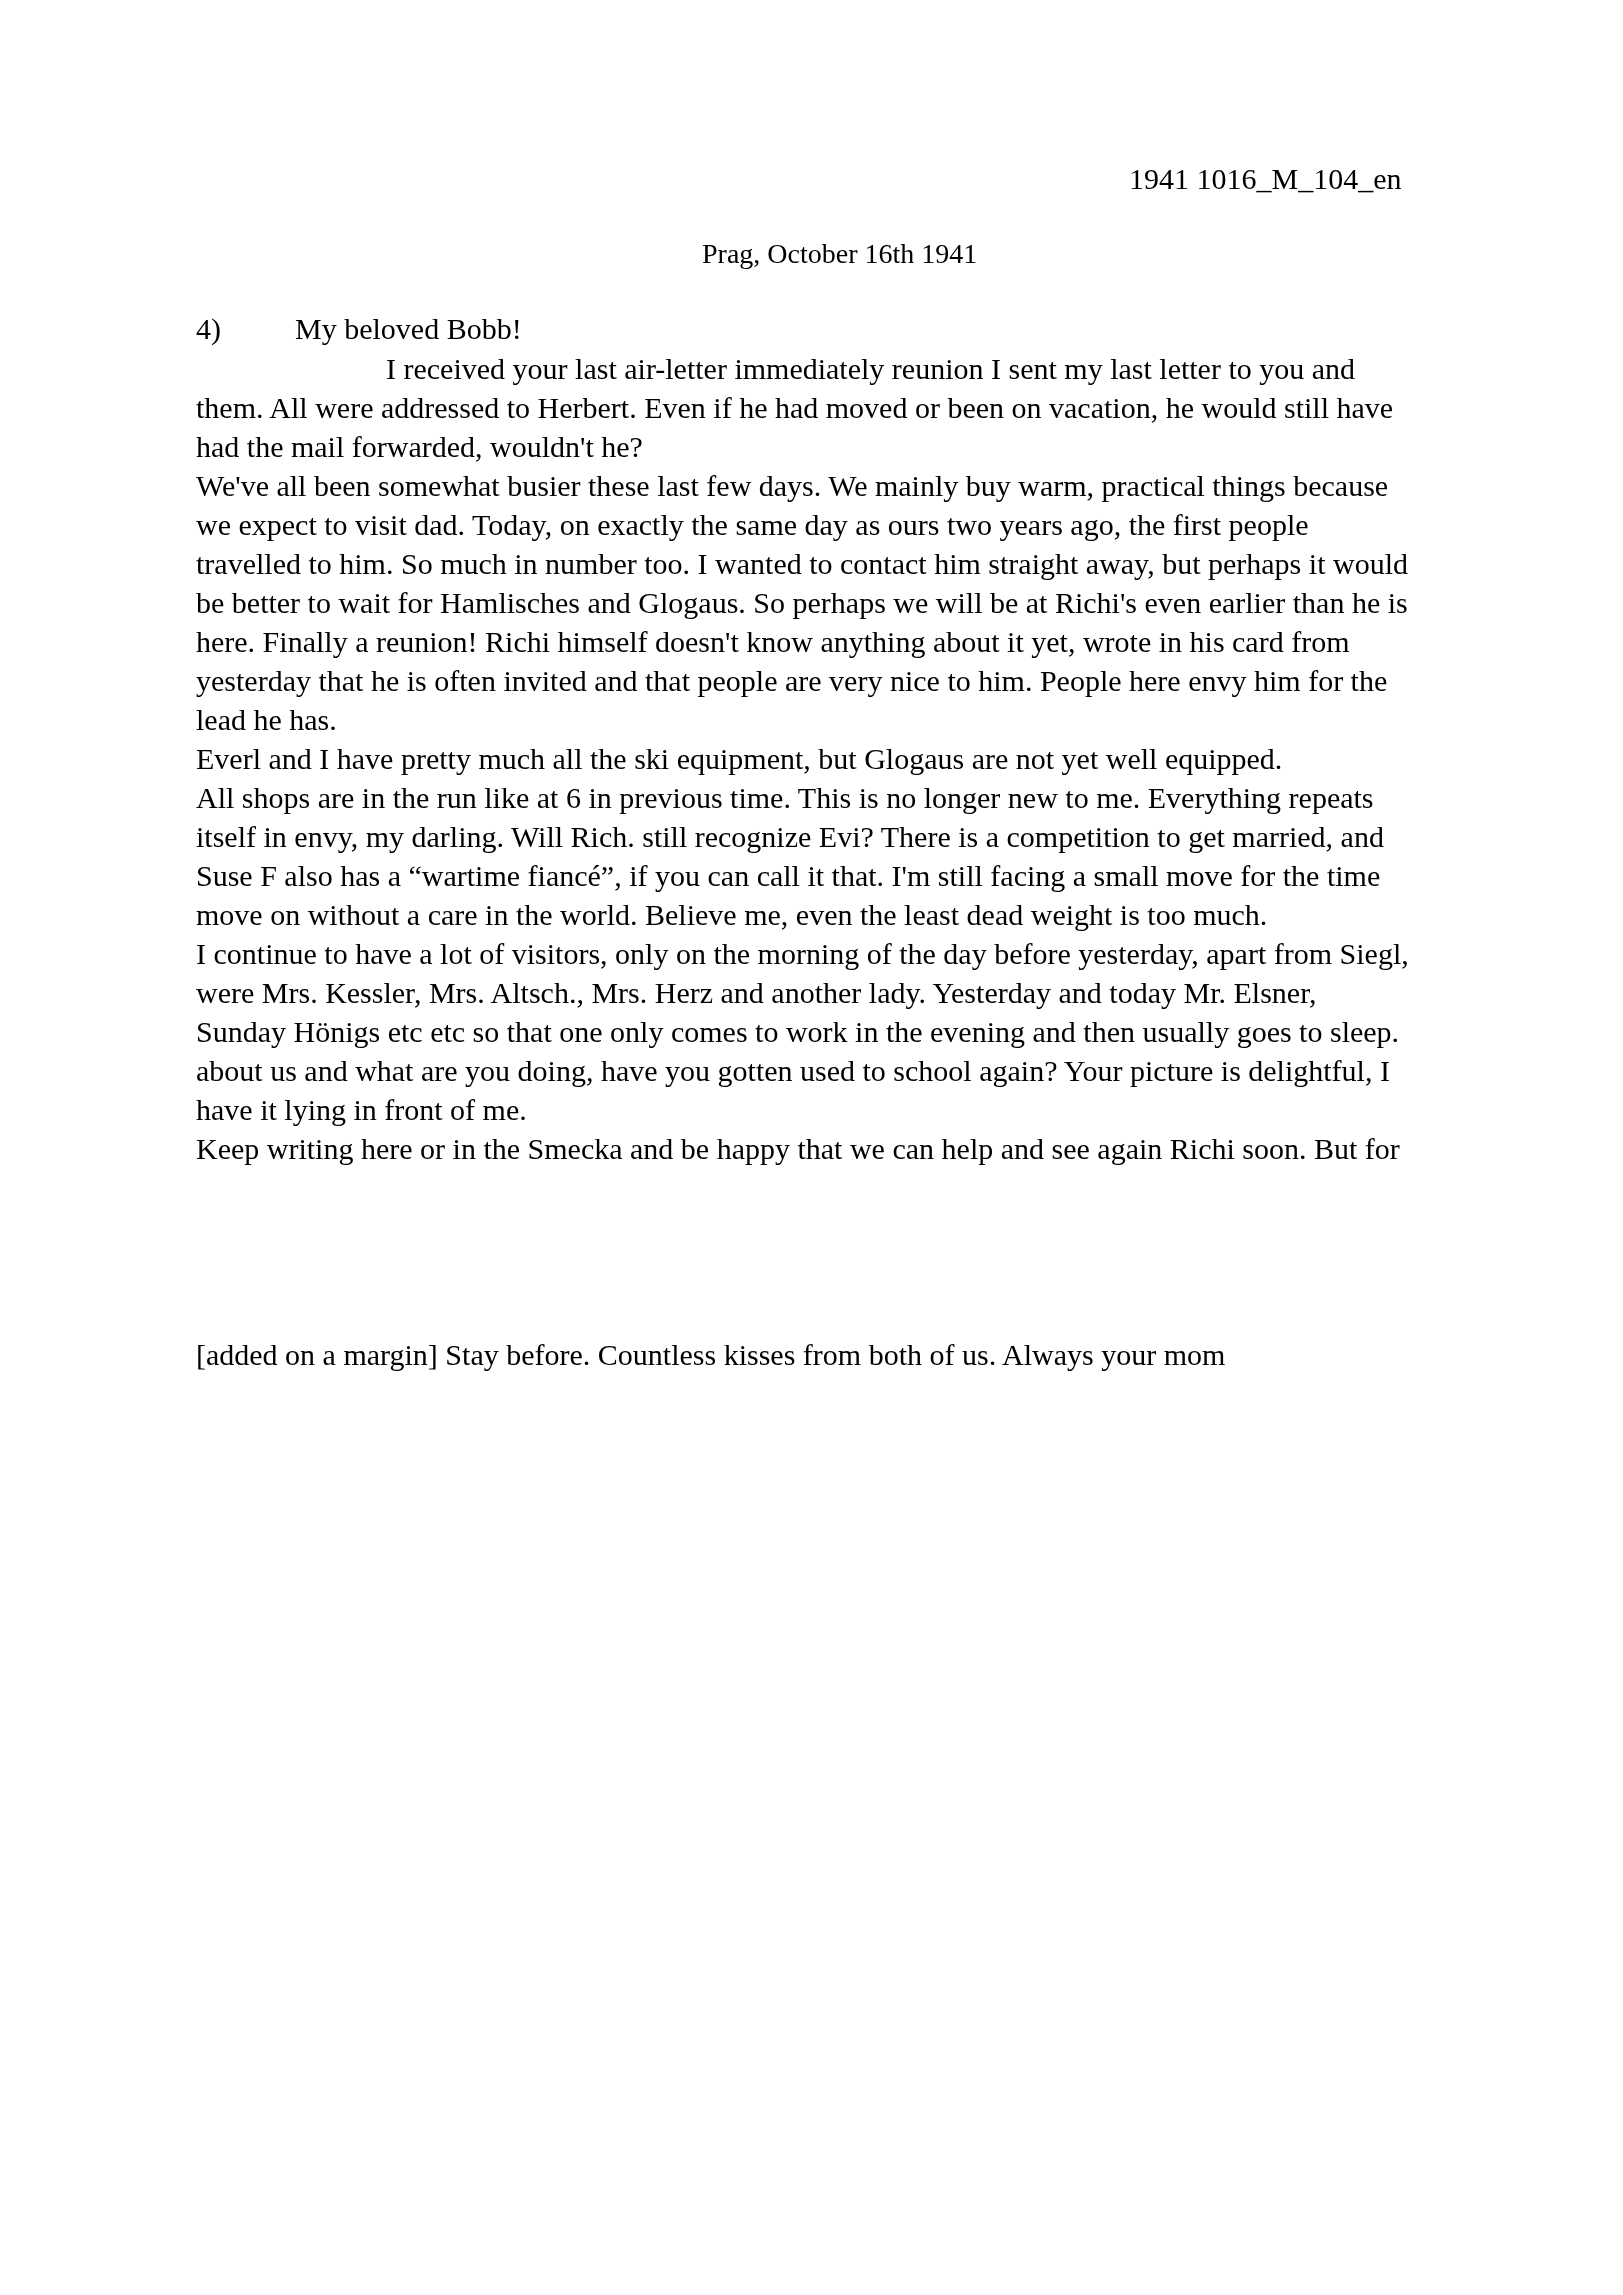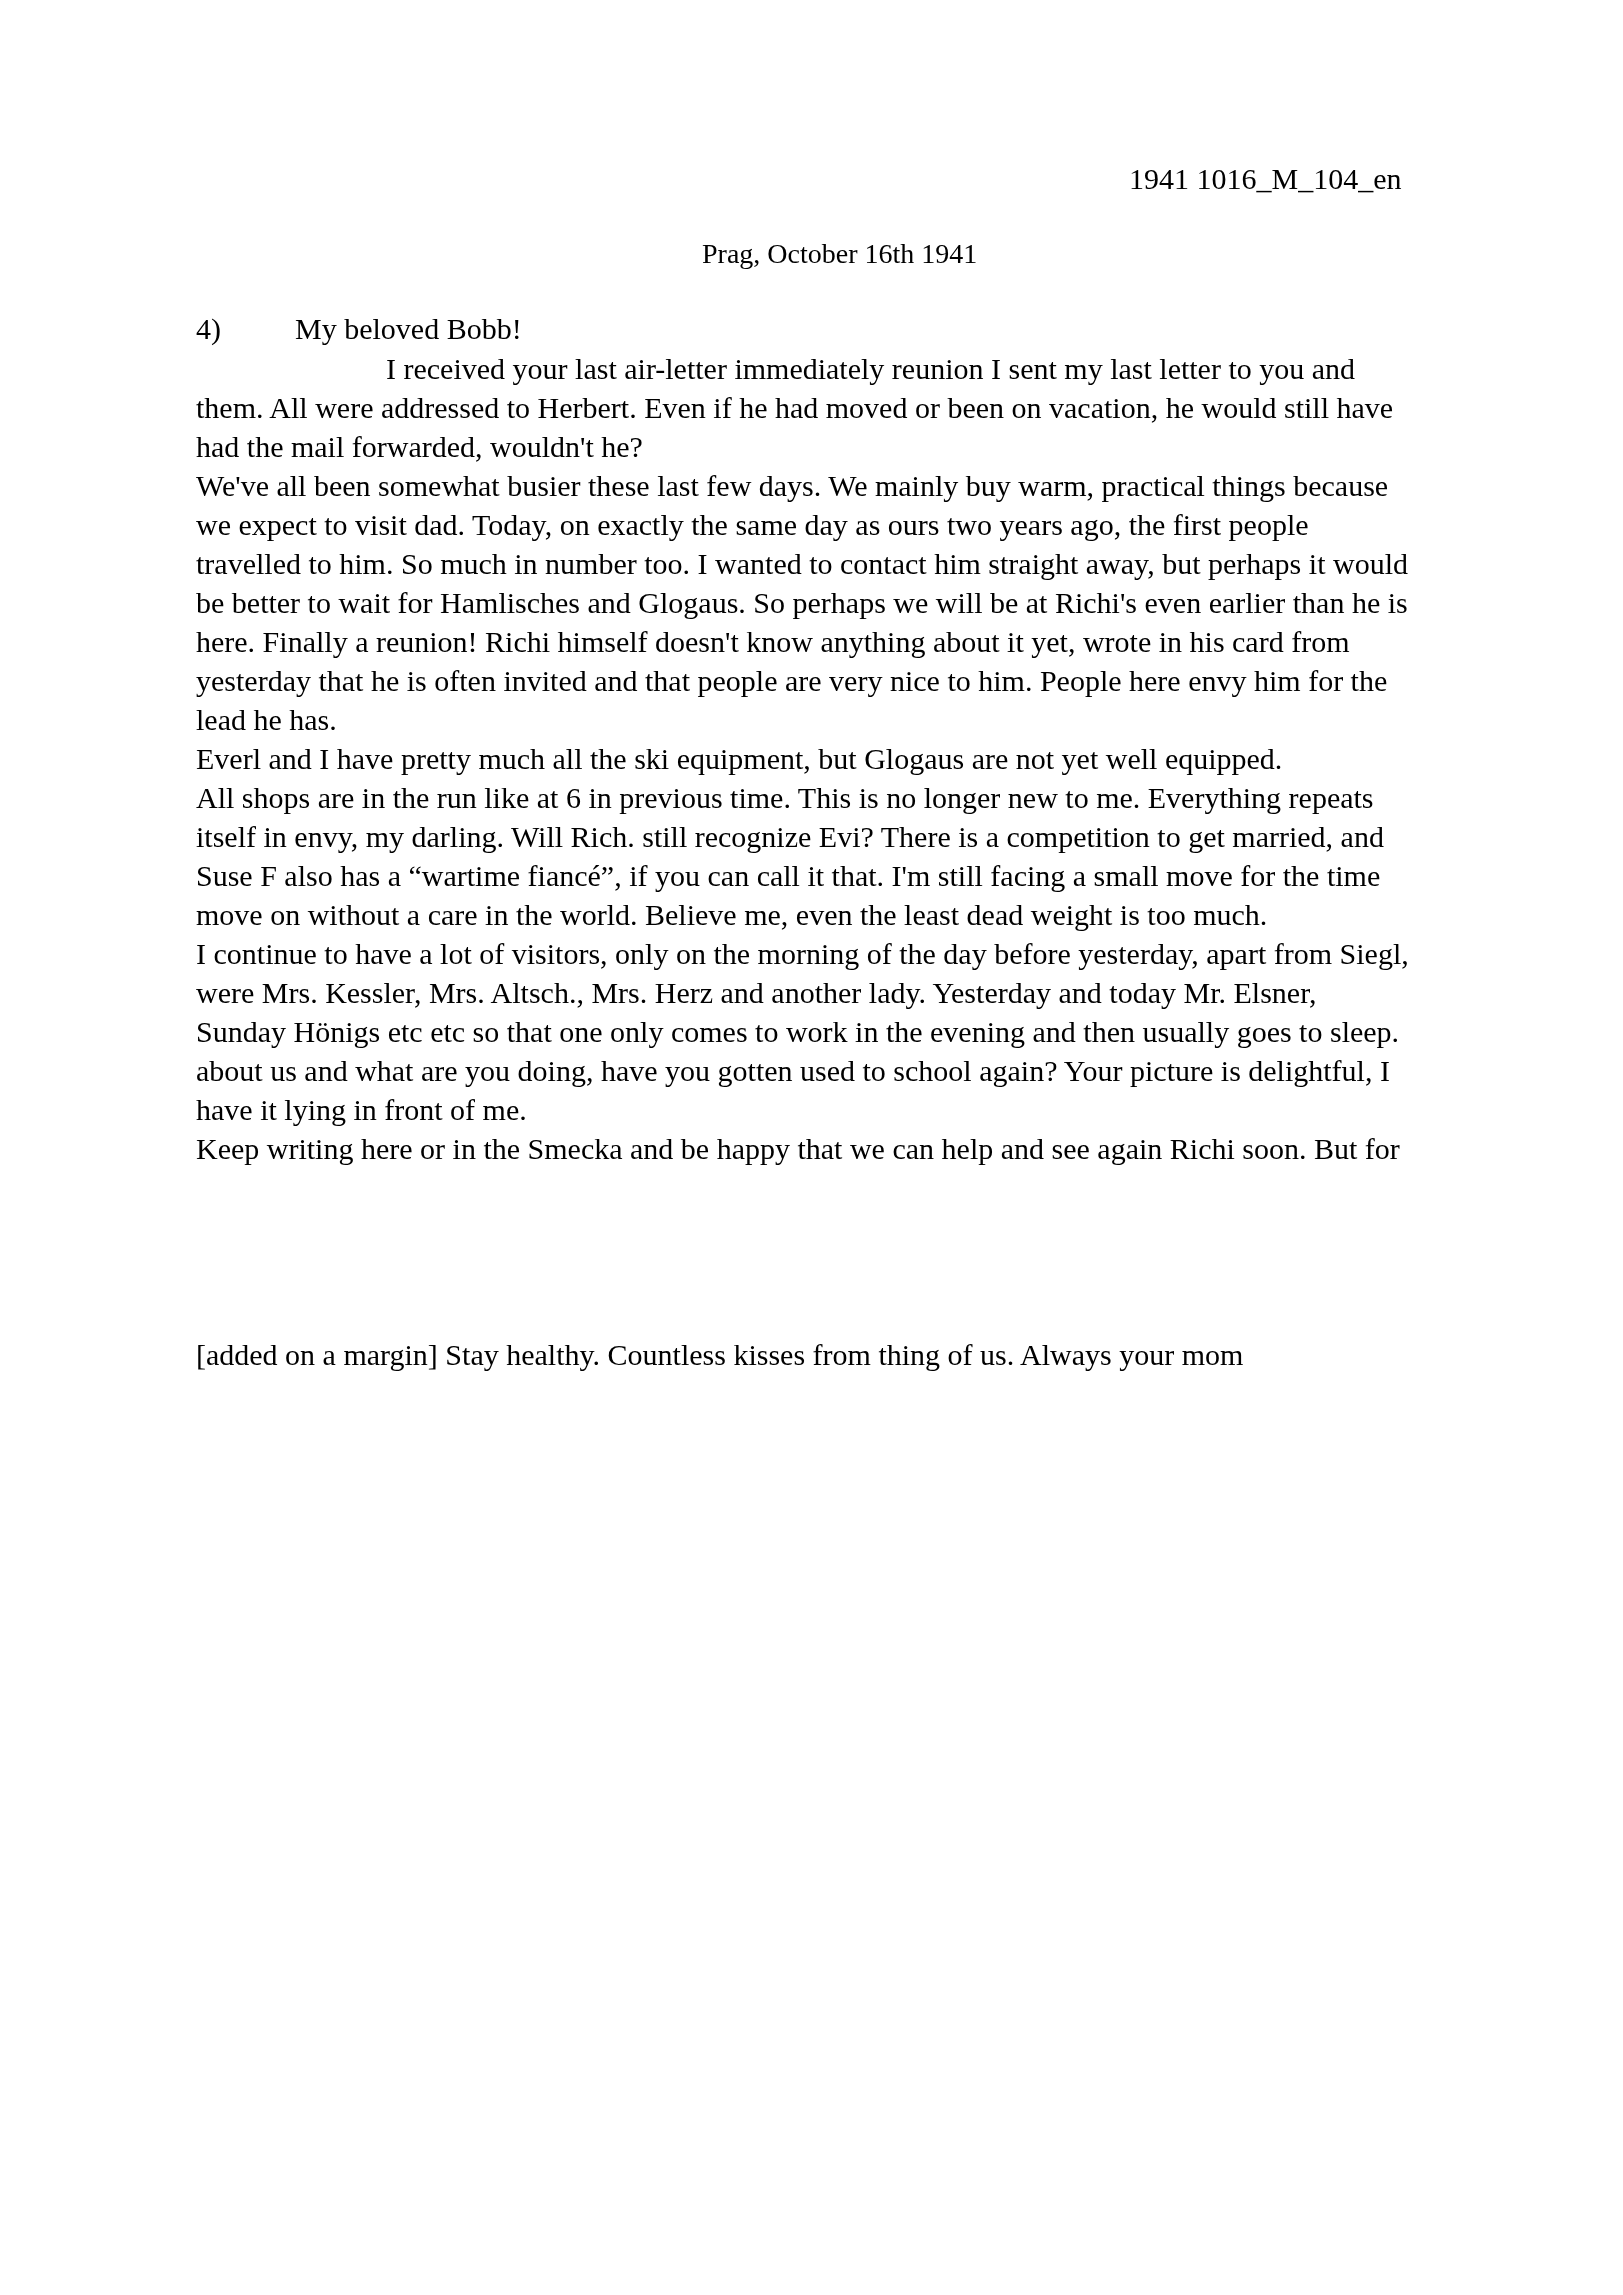--- a/index.html
+++ b/index.html
@@ -99,16 +99,16 @@
     <div class="line">Suse F also has a “wartime fiancé”, if you can call it that. I'm still facing a small move for the time</div>
     <div class="line">move on without a care in the world. Believe me, even the least dead weight is too much.</div>
     <div class="line">I continue to have a lot of visitors, only on the morning of the day before yesterday, apart from Siegl,</div>
     <div class="line">were Mrs. Kessler, Mrs. Altsch., Mrs. Herz and another lady. Yesterday and today Mr. Elsner,</div>
     <div class="line">Sunday Hönigs etc etc so that one only comes to work in the evening and then usually goes to sleep.</div>
     <div class="line">about us and what are you doing, have you gotten used to school again? Your picture is delightful, I</div>
     <div class="line">have it lying in front of me.</div>
     <div class="line">Keep writing here or in the Smecka and be happy that we can help and see again Richi soon. But for</div>
   </div>
 
-  <div class="margin-note">[added on a margin] Stay healthy. Countless kisses from thing of us. Always your mom</div>
+  <div class="margin-note">[added on a margin] Stay before. Countless kisses from both of us. Always your mom</div>
 
 </div>
 
 
 </body></html>

